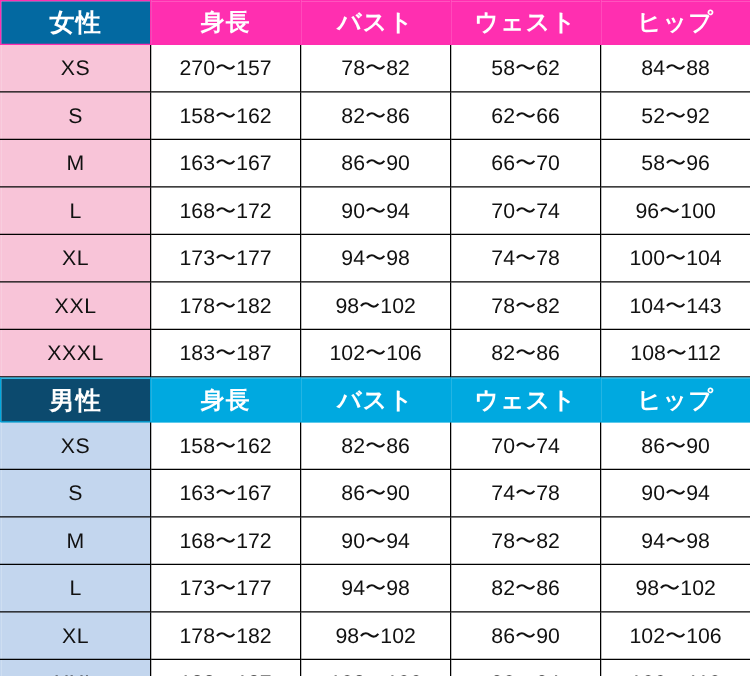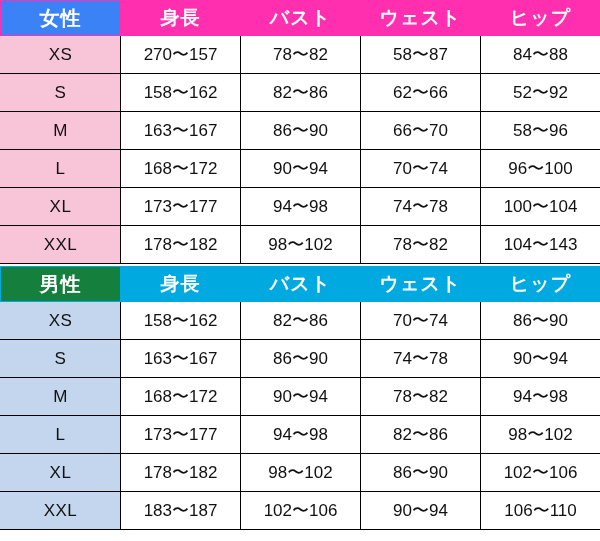--- a/index.html
+++ b/index.html
@@ -71,24 +71,24 @@
   
   table.female td.label-col {
     background: #f8c4d8;
     border-left: 1px solid #f8c4d8;
   }
   table.male td.label-col {
     background: #c3d6ee;
     border-left: 1px solid #c3d6ee;
   }
   table.female tr.header-row th.label-col {
-    background: #3b82f6;
+    background: #0369a1;
   }
   table.male tr.header-row th.label-col {
-    background: #15803d;
+    background: #0c4a6e;
   }
   .spacer { height: 2px; background: #ffffff; }
 </style>
 </head>
 <body>
 
 <div class="size-chart">
 
   <table class="size-table female">
     <colgroup>
@@ -105,21 +105,21 @@
         <th>バスト</th>
         <th>ウェスト</th>
         <th>ヒップ</th>
       </tr>
     </thead>
     <tbody>
       <tr>
         <td class="label-col">XS</td>
         <td>270〜157</td>
         <td>78〜82</td>
-        <td>58〜87</td>
+        <td>58〜62</td>
         <td>84〜88</td>
       </tr>
       <tr>
         <td class="label-col">S</td>
         <td>158〜162</td>
         <td>82〜86</td>
         <td>62〜66</td>
         <td>52〜92</td>
       </tr>
       <tr>
@@ -142,20 +142,27 @@
         <td>94〜98</td>
         <td>74〜78</td>
         <td>100〜104</td>
       </tr>
       <tr>
         <td class="label-col">XXL</td>
         <td>178〜182</td>
         <td>98〜102</td>
         <td>78〜82</td>
         <td>104〜143</td>
+      </tr>
+      <tr>
+        <td class="label-col">XXXL</td>
+        <td>183〜187</td>
+        <td>102〜106</td>
+        <td>82〜86</td>
+        <td>108〜112</td>
       </tr>
     </tbody>
   </table>
 
   <div class="spacer"></div>
 
   <table class="size-table male">
     <colgroup>
         <col class="c0">
         <col class="c1">

